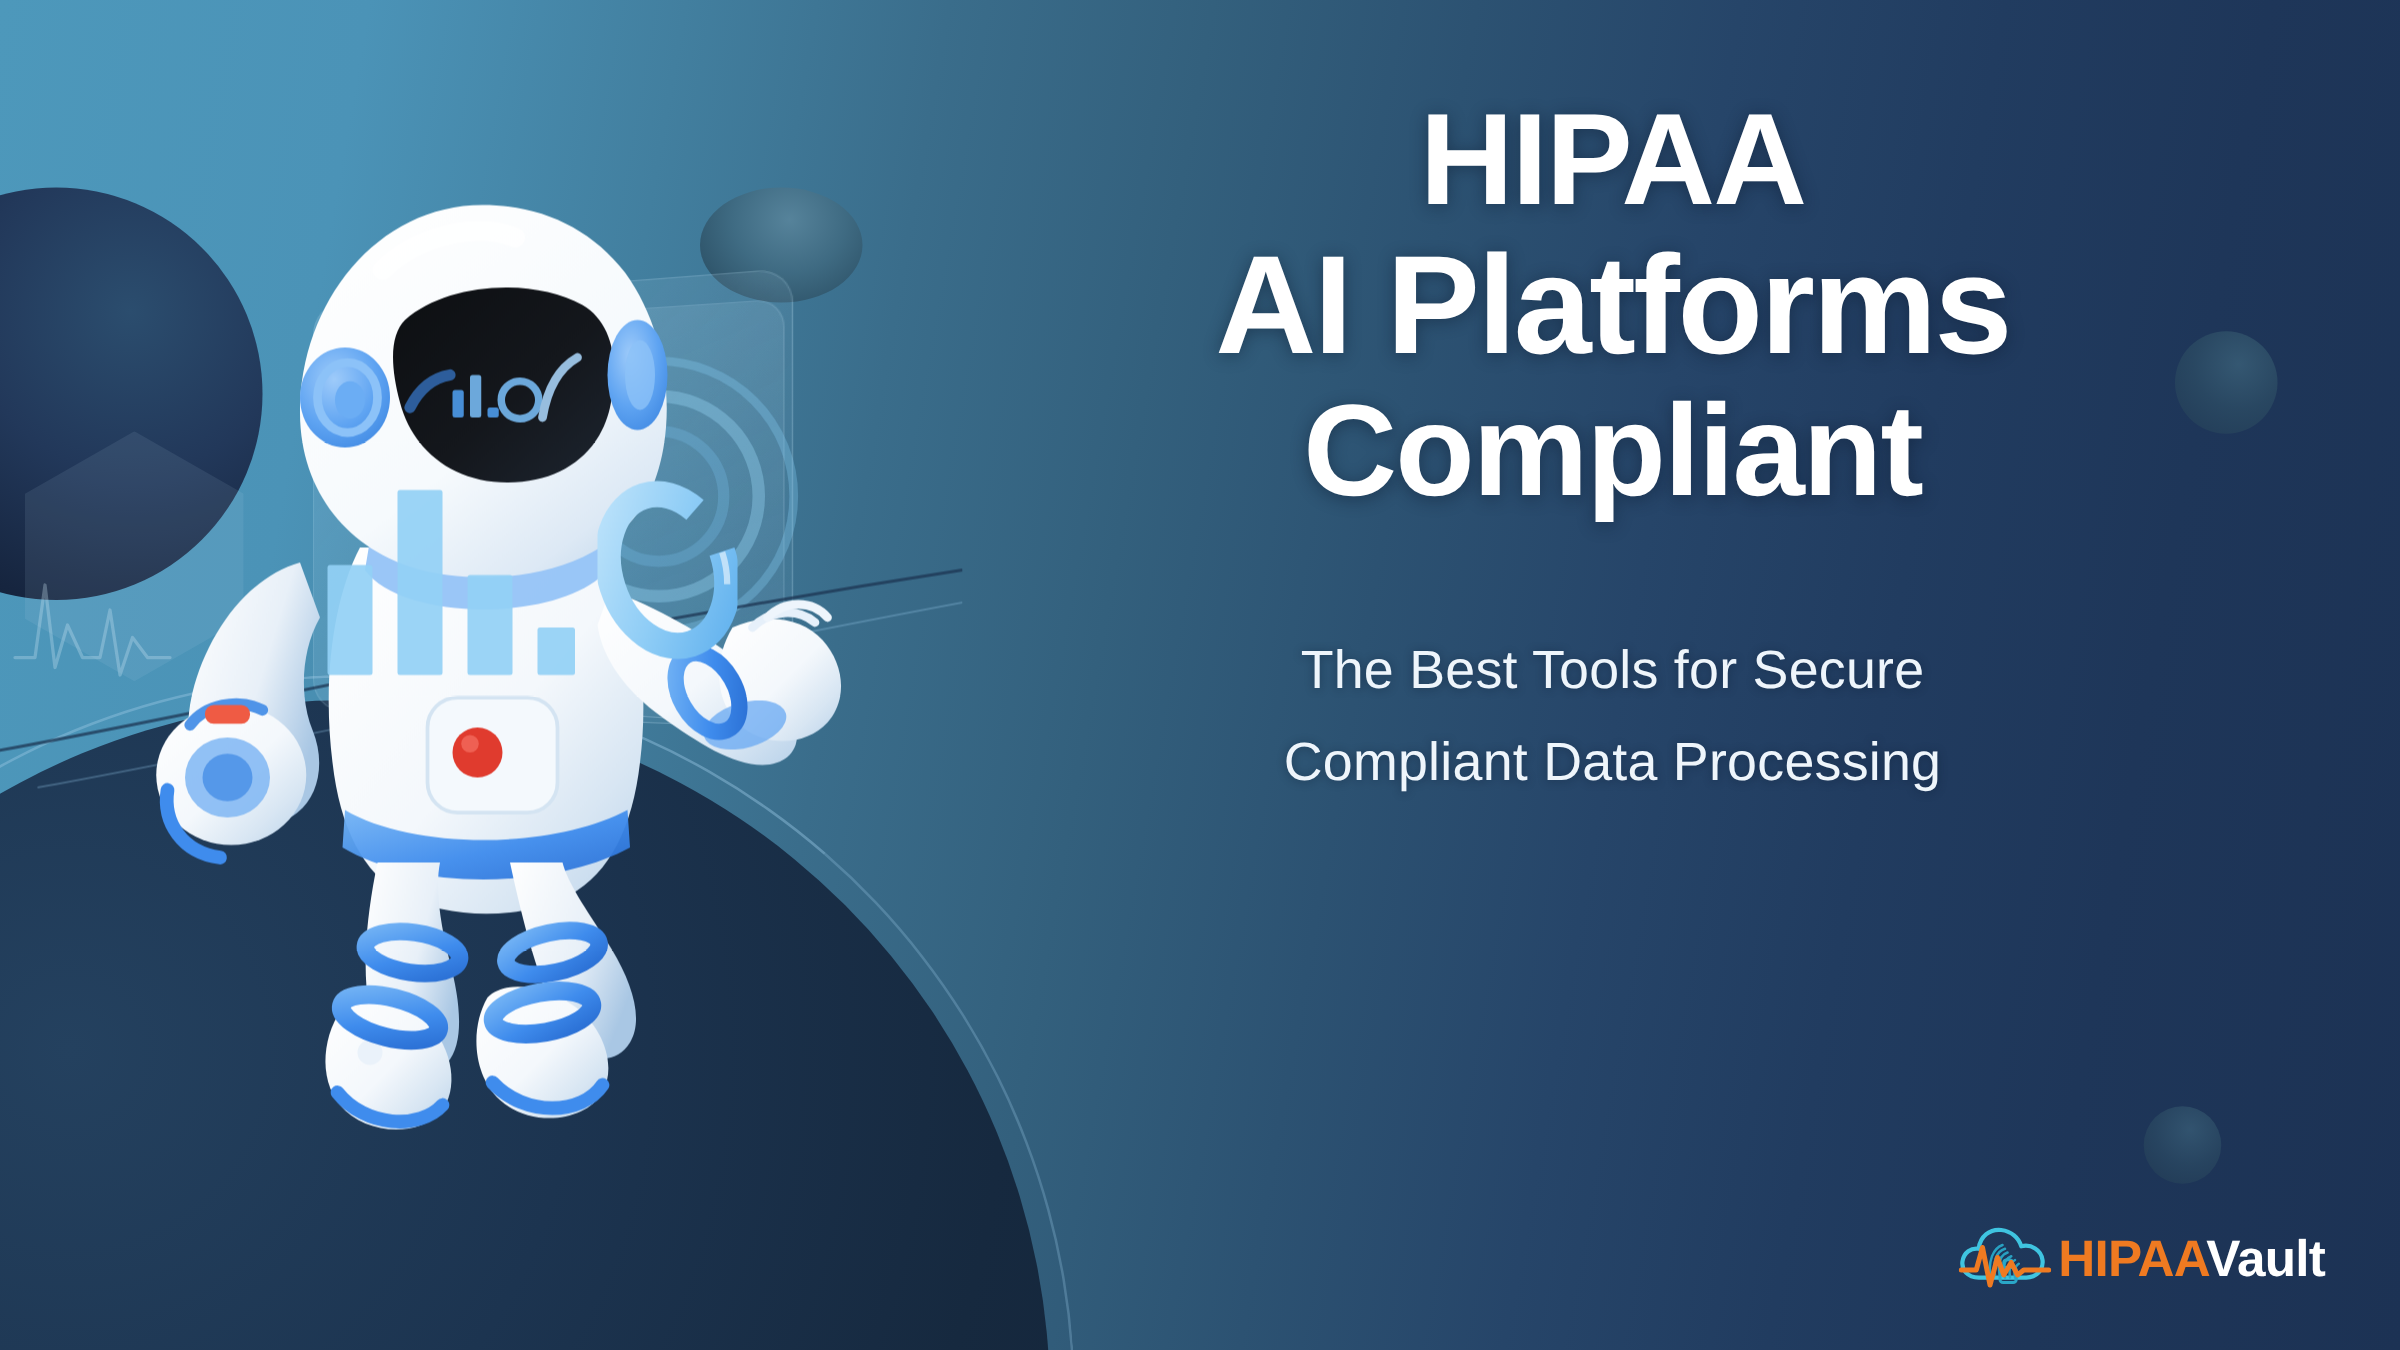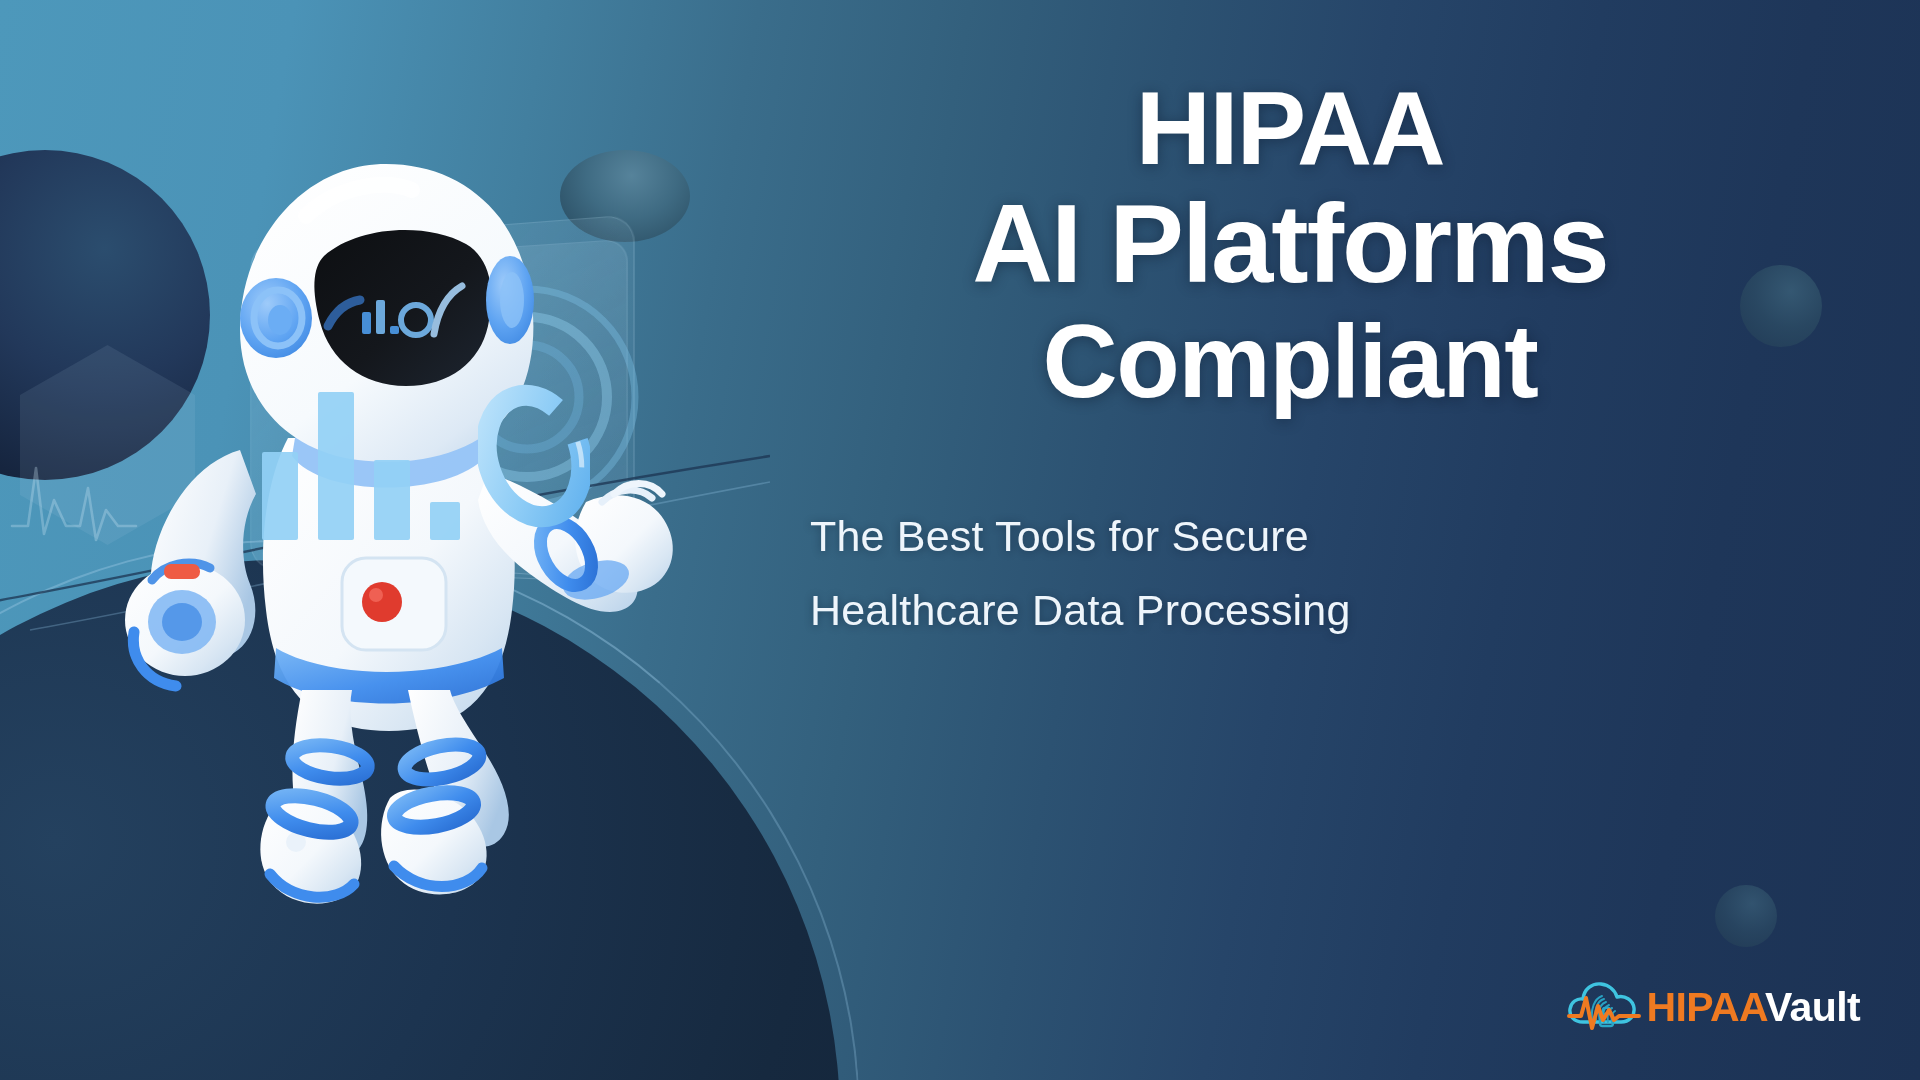--- a/index.html
+++ b/index.html
@@ -108,21 +108,21 @@
     font-weight:bold; font-size:104px; line-height:1.08;
     letter-spacing:-1.5px;
     text-shadow:0 2px 14px rgba(10,25,45,.45);
     font-family:"Liberation Sans", sans-serif;
   }
   .headline .ln { display:block; white-space:nowrap; }
   .headline .ln3 { font-size:112px; letter-spacing:-2px; }
 
   .subhead {
     position:absolute; right:150px; top:500px; width:960px;
-    color:#eef5fb;
+    text-align:center; color:#eef5fb;
     font-weight:normal; font-size:43px; line-height:1.72;
     letter-spacing:.2px;
     text-shadow:0 1px 8px rgba(10,25,45,.4);
   }
   .subhead .sl { display:block; white-space:nowrap; }
 
   
   .logo {
     position:absolute; right:60px; bottom:42px;
     display:flex; align-items:center; gap:6px;
@@ -317,21 +317,21 @@
   <div class="text-col">
 
     <h1 class="headline">
       <span class="ln ln1">HIPAA</span>
       <span class="ln ln3">AI Platforms</span>
       <span class="ln ln2">Compliant</span>
     </h1>
 
     <p class="subhead">
       <span class="sl">The Best Tools for Secure</span>
-      <span class="sl">Healthcare Data Processing</span>
+      <span class="sl">Compliant Data Processing</span>
     </p>
 
   </div>
 
   <div class="logo">
     <svg class="logo-mark" viewBox="0 0 74 62">
 
       <path d="M16 46 C 7 46, 2 40, 3 33 C 4 26, 10 22, 16 23
                C 17 13, 25 7, 34 8 C 42 9, 48 14, 50 21
                C 58 19, 66 24, 67 32 C 68 40, 62 46, 54 46 Z" fill="none" stroke="#3fc4e0" stroke-width="3.4" stroke-linejoin="round"></path>

